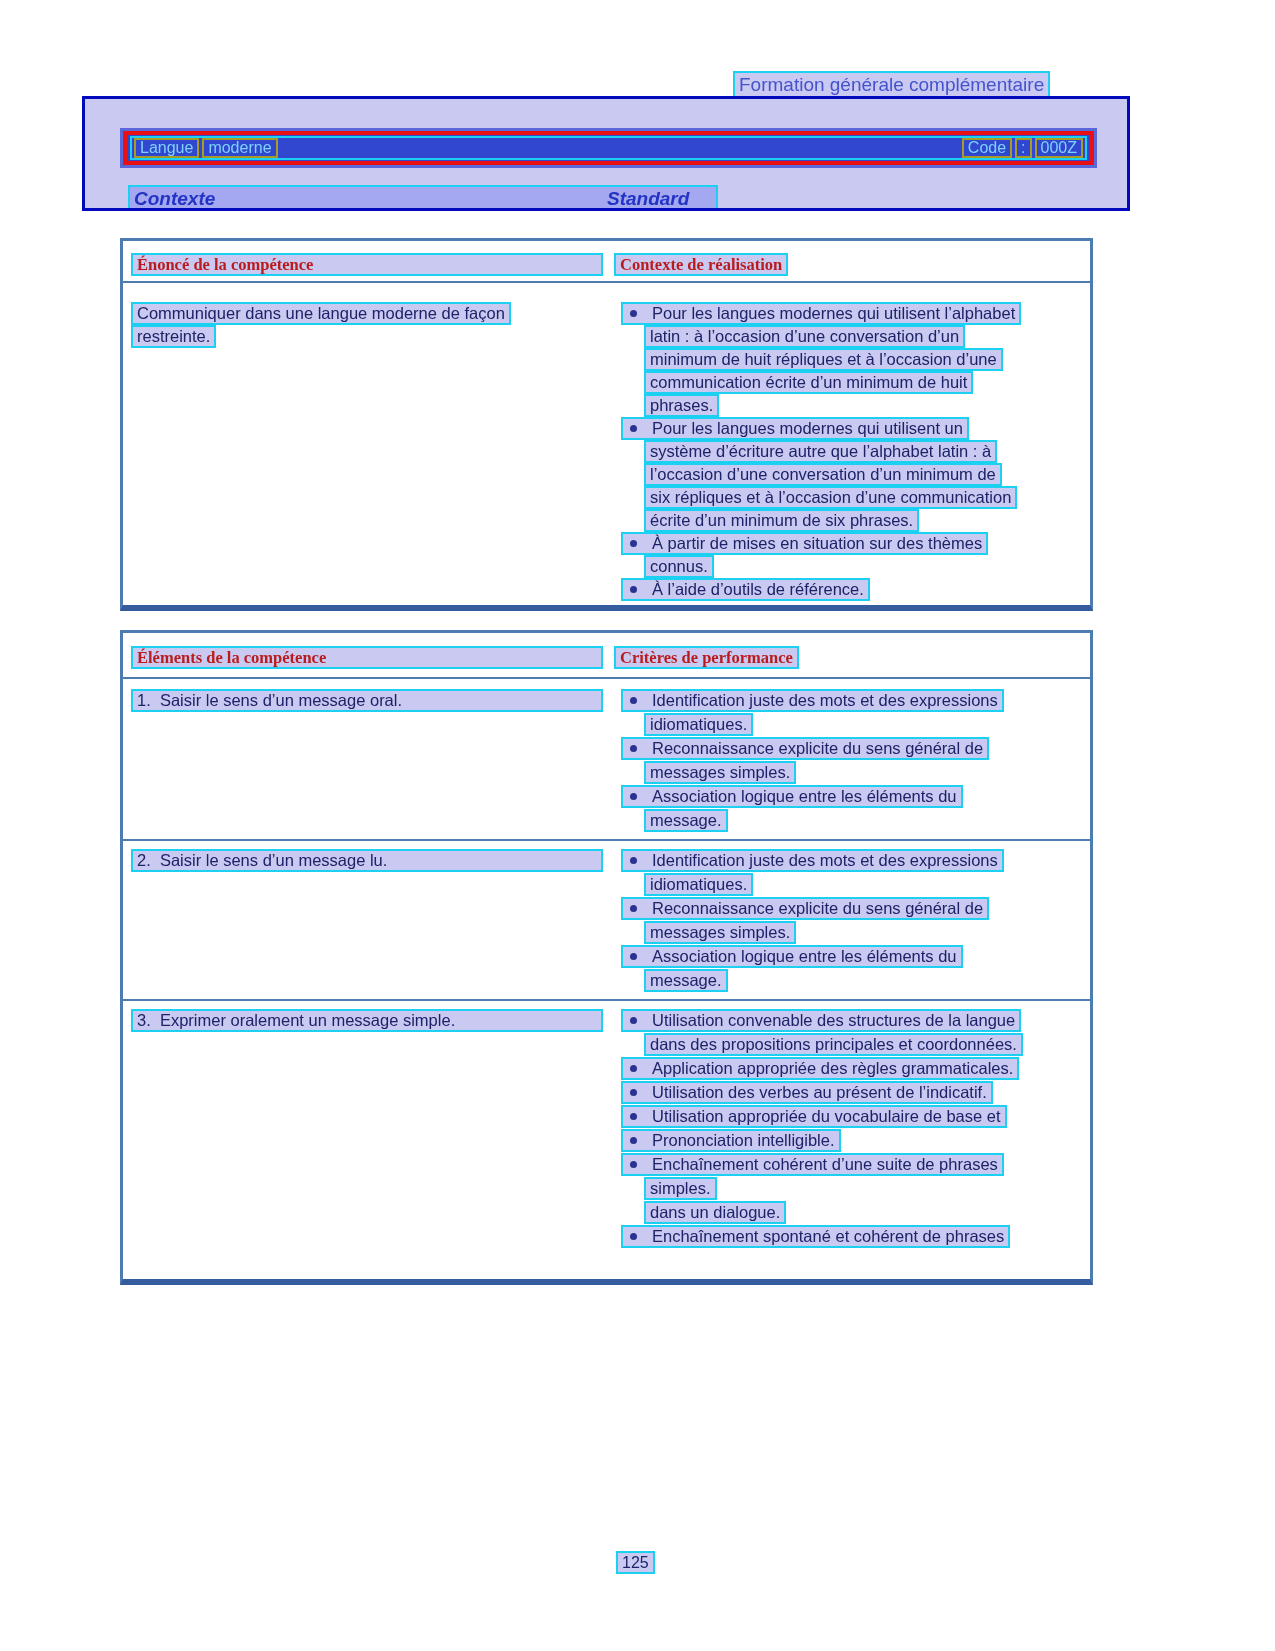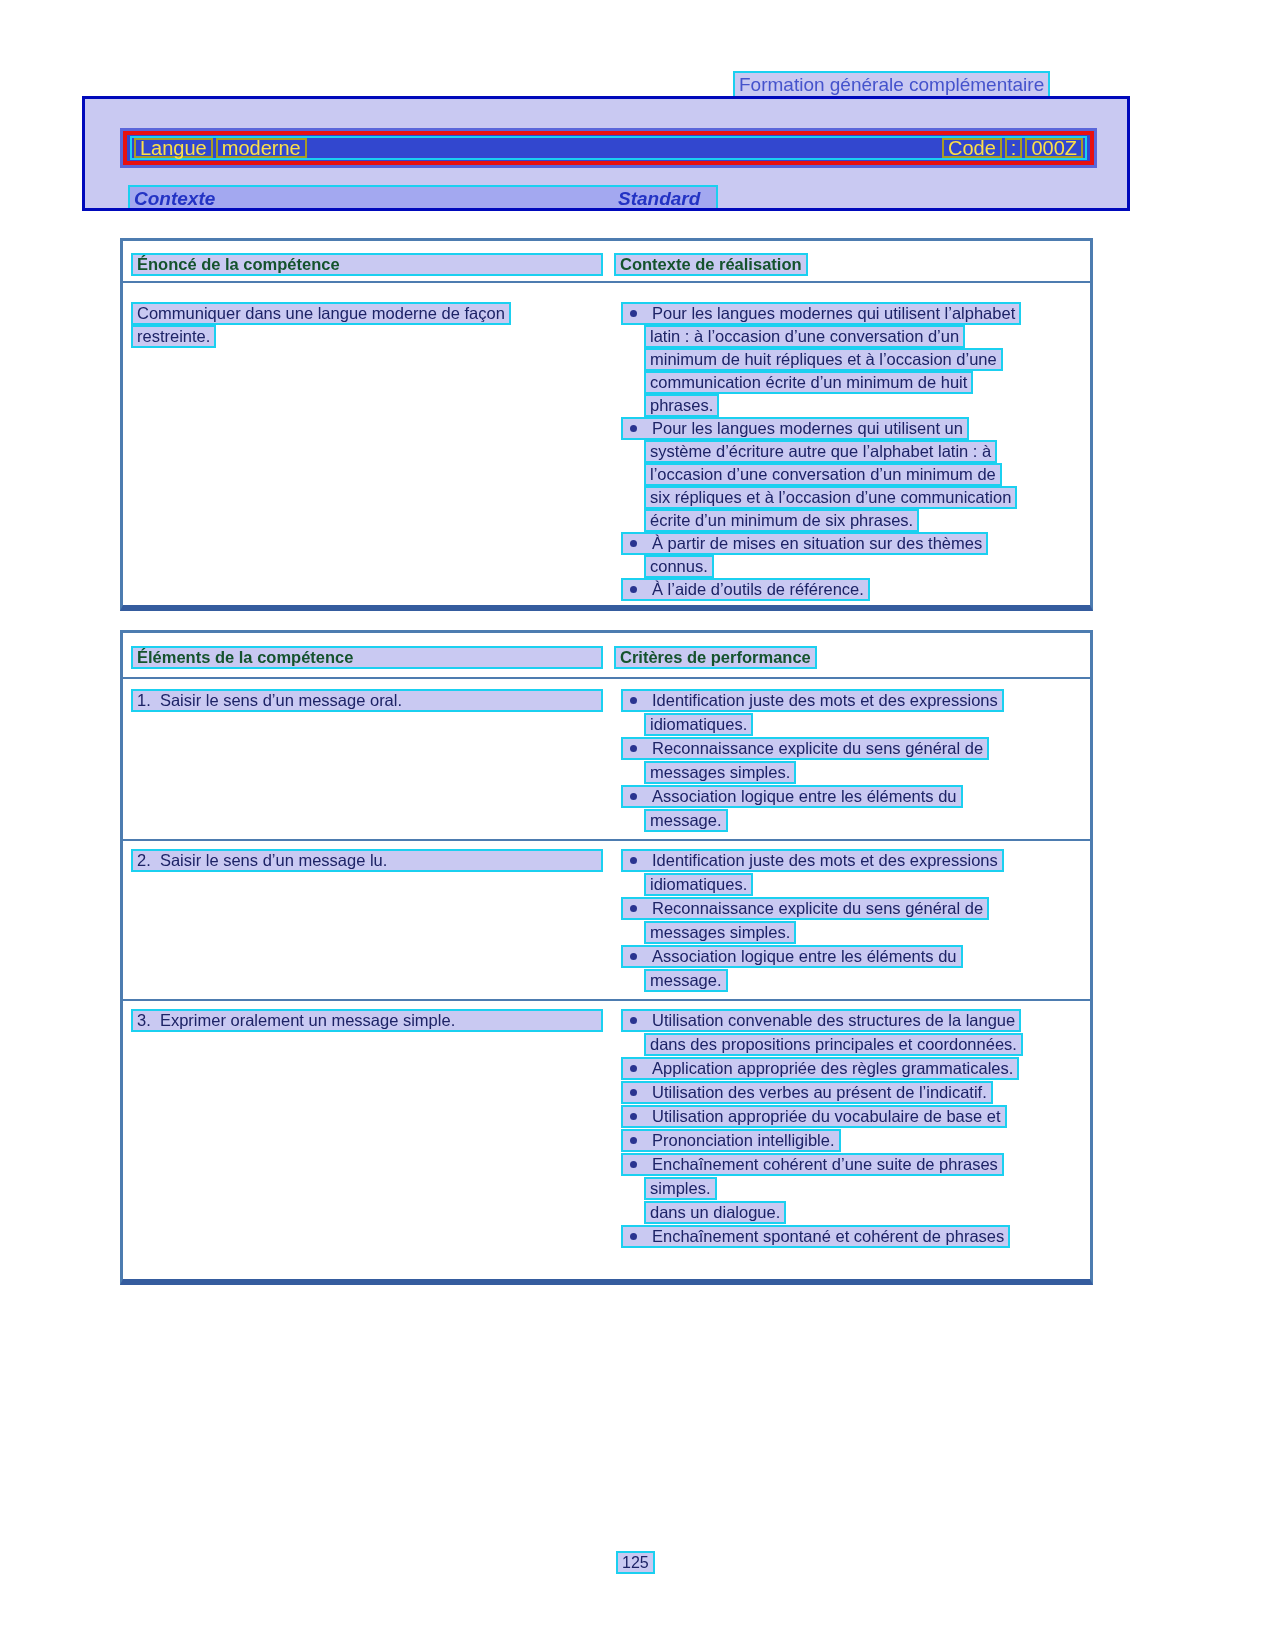--- a/index.html
+++ b/index.html
@@ -32,39 +32,39 @@
   
   .title-bar-outer{position:absolute;left:35px;top:29px;width:977px;height:40px;
              background:#5b67da;box-sizing:border-box;padding:3px;}
   .title-bar-red{height:100%;border:4px solid #e81111;background:#3247cf;
              box-sizing:border-box;display:flex;align-items:center;}
   .title-line{flex:1;margin:0 3px;height:24px;border:2px solid #1bd0f0;
              box-sizing:border-box;display:flex;align-items:center;
              justify-content:space-between;padding:0 2px;}
   .word-group{display:flex;gap:3px;}
   .word-box{display:inline-block;border:2px solid #a79b25;padding:0 4px;
-             color:#fde047;font-size:20px;line-height:16px;white-space:pre;}
+             color:#7dd3fc;font-size:16px;line-height:16px;white-space:pre;}
 
   
   .obj-strip{position:absolute;left:43px;top:86px;width:590px;height:26px;
              background:#a3a8f0;border:2px solid #1bd0f0;box-sizing:border-box;
              z-index:1;}
   .obj-strip .lbl{position:absolute;top:1px;font-size:19px;font-weight:bold;
              font-style:italic;color:#2333c4;}
   .obj-lbl{left:4px;}
-  .std-lbl{left:488px;text-align:right;}
+  .std-lbl{left:477px;text-align:right;}
 
   
   .dtable{position:absolute;left:120px;width:973px;background:#ffffff;
           border:3px solid #4d7cb0;border-bottom:6px solid #355c9e;
           box-sizing:border-box;overflow:hidden;}
   .table1{top:238px;height:373px;}
   .table2{top:630px;height:655px;}
   .thead{position:relative;}
-  .th{font-weight:bold;color:#14532d;}
+  .th{font-weight:bold;color:#b91c1c;font-family:Liberation Serif, serif;}
   .th-left{position:absolute;left:8px;}
   .th-right{position:absolute;left:491px;}
   .table1 .th{top:12px;}
   .table2 .th{top:13px;}
   .head-sep{position:absolute;left:0;right:0;height:2px;background:#4d7cb0;}
   .table1 .head-sep{top:40px;}
   .table2 .head-sep{top:44px;}
   .tbody{position:absolute;left:8px;right:8px;}
   .table1 .tbody{top:53px;}
   .table2 .tbody{top:48px;}

